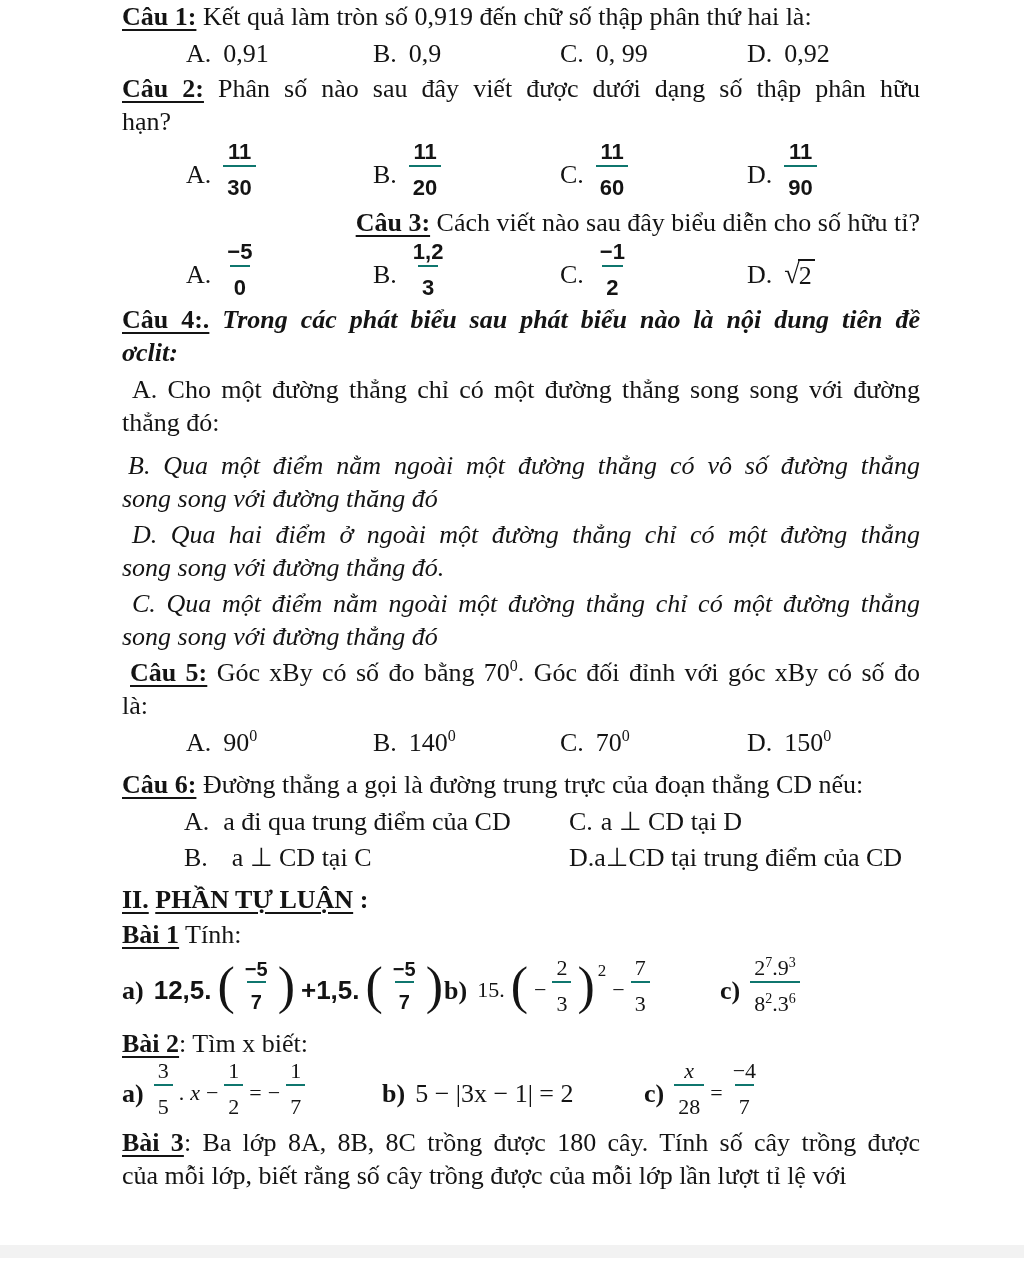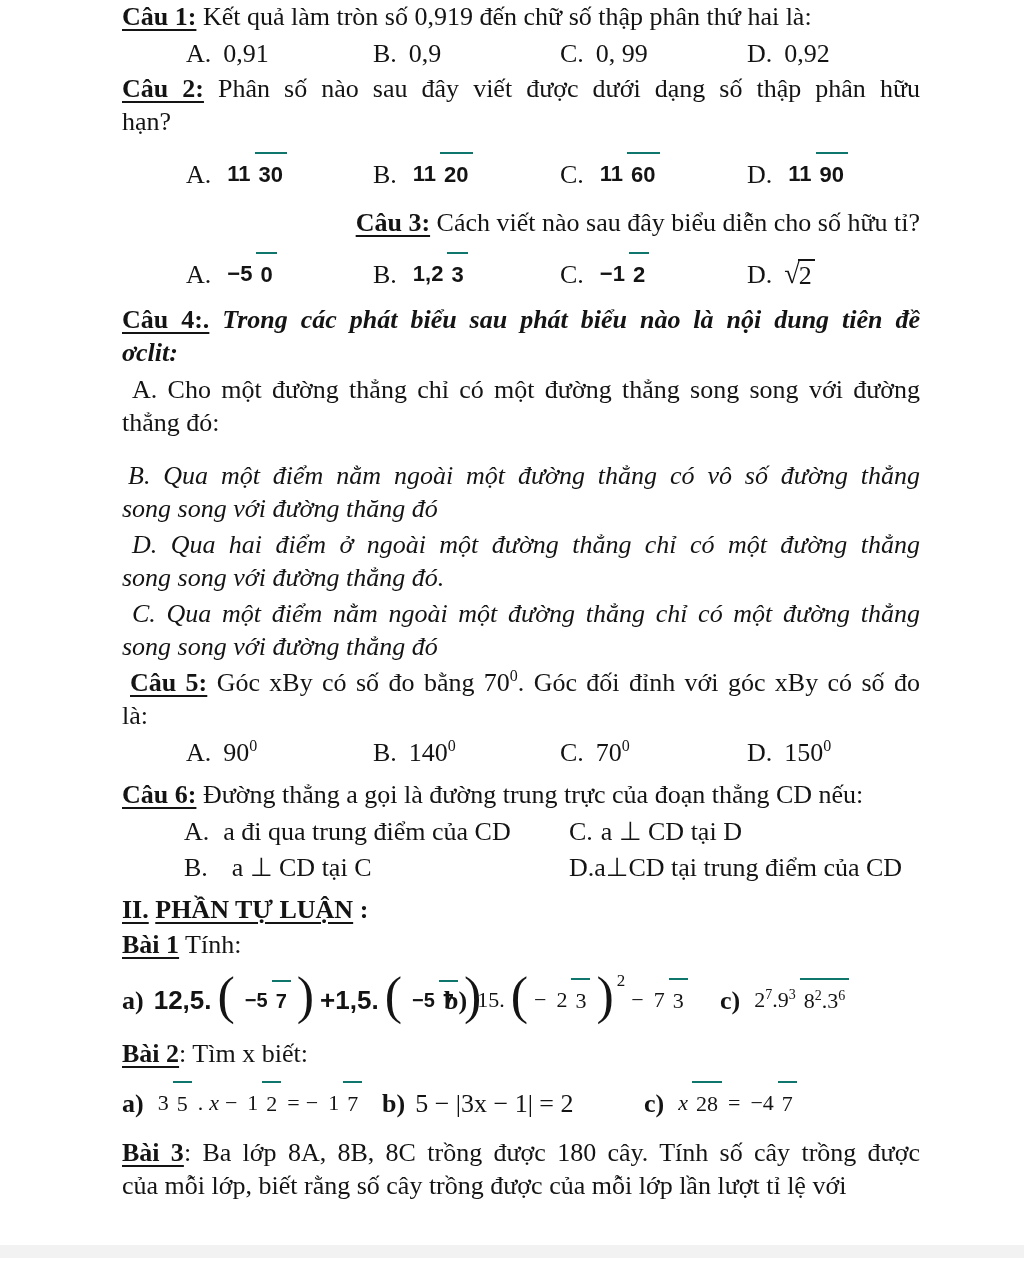--- a/index.html
+++ b/index.html
@@ -9,21 +9,21 @@
   .qlabel{font-weight:bold;text-decoration:underline;text-decoration-thickness:2px;text-underline-offset:4px;}
   .b{font-weight:bold;}
   .it{font-style:italic;}
   .bi{font-weight:bold;font-style:italic;}
   .jl{text-align:justify;text-align-last:justify;}
   
   .optrow{display:flex;padding-left:64px;}
   .optrow .cell{width:187px;display:flex;align-items:center;gap:12px;}
   .optrow .cell:last-child{width:auto;}
   
-  .frac{display:inline-flex;flex-direction:row;align-items:center;vertical-align:middle;text-align:center;}
+  .frac{display:inline-flex;flex-direction:column;align-items:center;vertical-align:middle;text-align:center;}
   .frac .num{padding:0 4px;}
   .frac .den{border-top:2px solid #0f766e;padding:8px 4px;}
   .fsans{font-family:"Liberation Sans",sans-serif;font-weight:bold;font-size:22px;line-height:26px;}
   .fserif{font-size:22px;line-height:26px;}
   .fr20{font-size:20px;line-height:23px;}
   sup.deg{font-size:16px;line-height:0;vertical-align:super;}
   .sqrt{display:inline-flex;align-items:stretch;vertical-align:middle;}
   .sqrt .rad{font-size:28px;line-height:30px;}
   .sqrt .val{border-top:2px solid #141414;padding:1px 3px 0 1px;margin-left:-2px;line-height:28px;}
   
@@ -143,21 +143,21 @@
 
     <div class="jl" style="margin-top:0;">
       <span class="qlabel">Câu 4:.</span><span class="bi"> Trong các phát biểu sau phát biểu nào là nội dung tiên đề</span>
     </div>
     <div class="bi">ơclit:</div>
 
     <div style="margin-top:4px;">
       <div class="jl" style="padding-left:10px;">A. Cho một đường thẳng chỉ có một đường thẳng song song với đường</div>
       <div>thẳng đó:</div>
     </div>
-    <div class="it" style="margin-top:20px;">
+    <div class="it" style="margin-top:10px;">
       <div class="jl" style="padding-left:6px;">B. Qua một điểm nằm ngoài một đường thẳng có vô số đường thẳng</div>
       <div>song song với đường thăng đó</div>
     </div>
     <div class="it" style="margin-top:3px;">
       <div class="jl" style="padding-left:10px;">D. Qua hai điểm ở ngoài một đường thẳng chỉ có một đường thẳng</div>
       <div>song song với đường thẳng đó.</div>
     </div>
     <div class="it" style="margin-top:3px;">
       <div class="jl" style="padding-left:10px;">C. Qua một điểm nằm ngoài một đường thẳng chỉ có một đường thẳng</div>
       <div>song song với đường thẳng đó</div>

